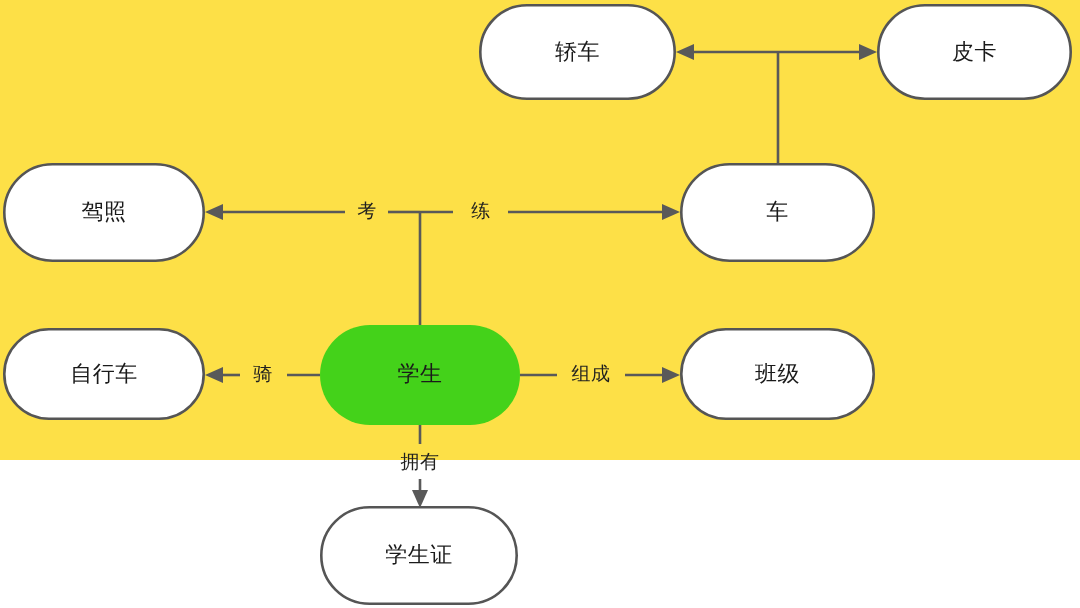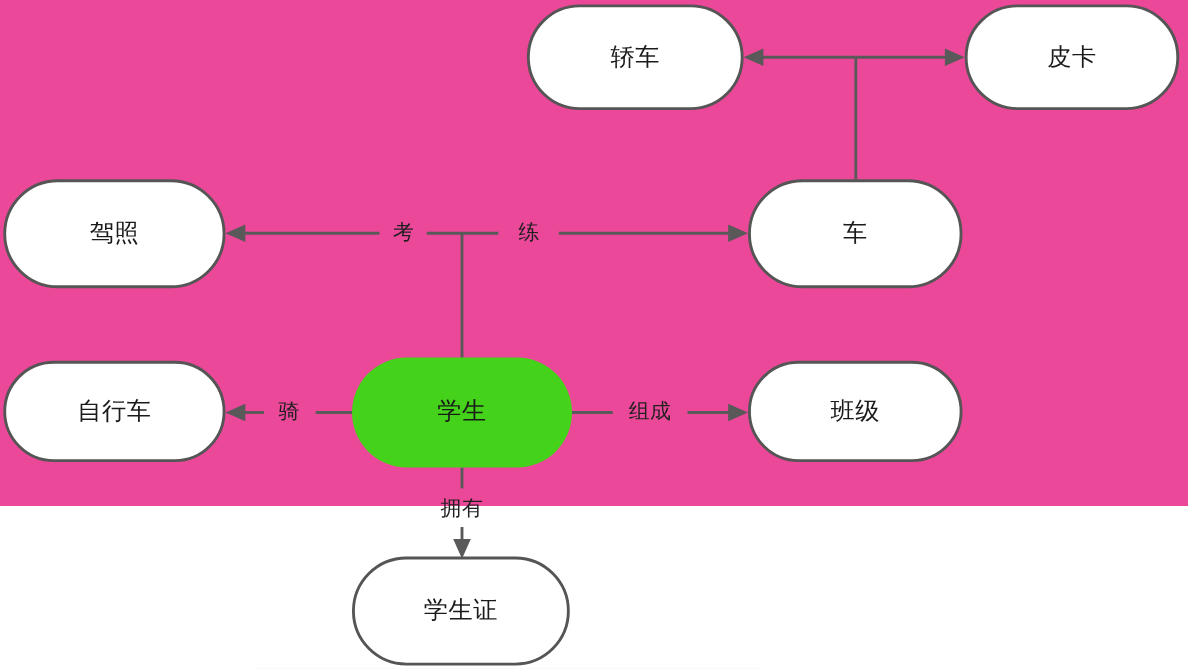--- a/index.html
+++ b/index.html
@@ -10,21 +10,21 @@
   body {
     width: 1080px;
     height: 608px;
     font-family: "Liberation Sans", "DejaVu Sans", sans-serif;
     overflow: hidden;
   }
   #diagram-root {
     position: relative;
     width: 1080px;
     height: 460px;
-    background: #ec4899;
+    background: #fde047;
   }
   #graph-svg {
     position: absolute;
     left: 0;
     top: 0;
     width: 1080px;
     height: 608px;
   }
   .node-label-text {
     font-size: 22px;

